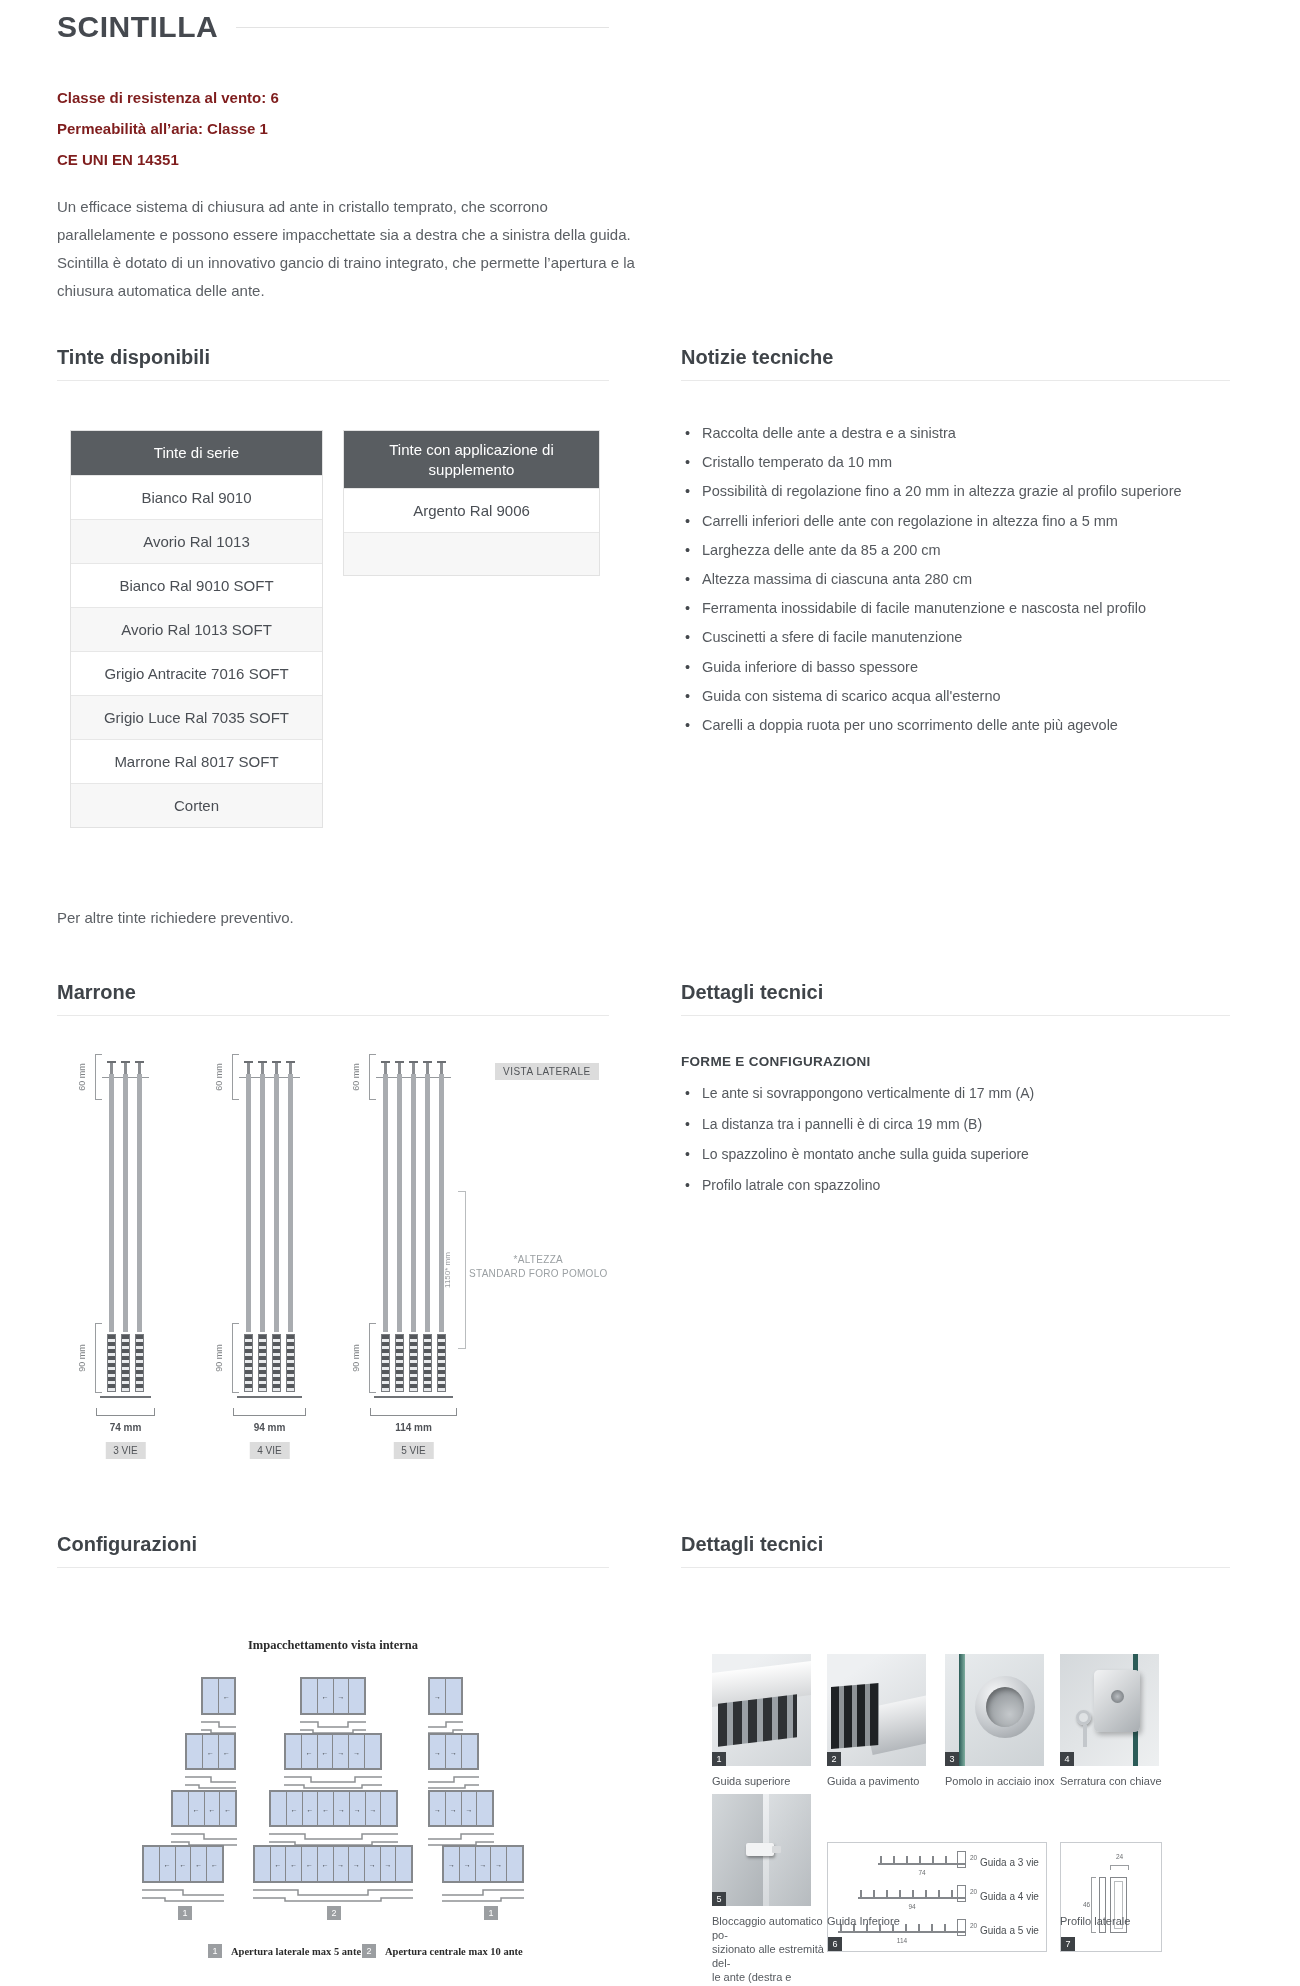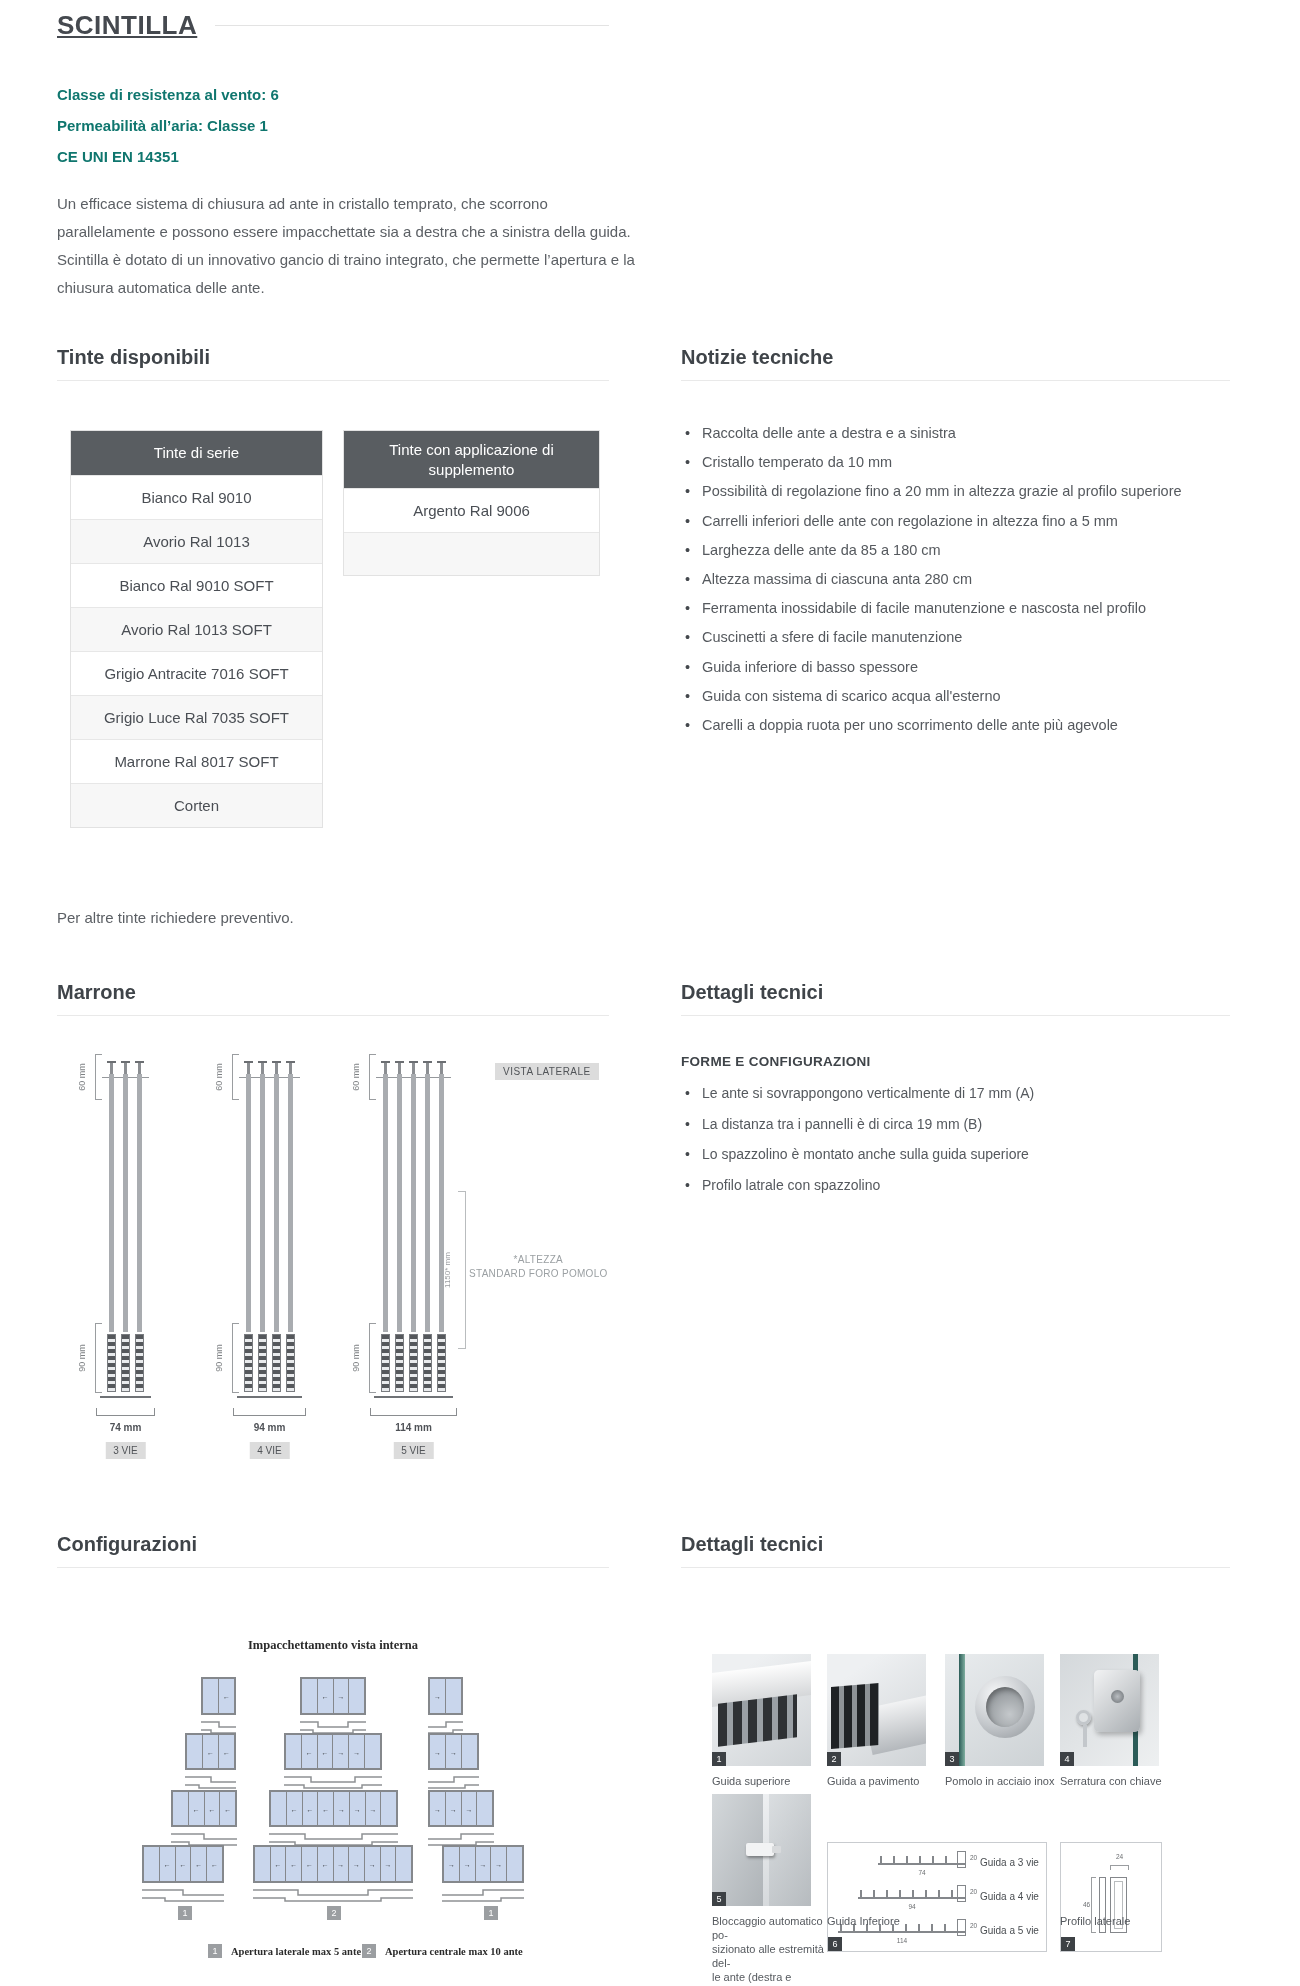--- a/index.html
+++ b/index.html
@@ -3,24 +3,24 @@
 <meta charset="utf-8">
 <style>
   * { margin:0; padding:0; box-sizing:border-box; }
   html,body { background:#fff; }
   body { width:1300px; height:1986px; position:relative; overflow:hidden;
          font-family:"Liberation Sans","DejaVu Sans",sans-serif; color:#54585d; }
 
   
   #header { position:absolute; left:57px; top:10px; width:552px; }
   .title-row { display:flex; align-items:center; }
-  h1 { font-size:26px; font-weight:bold; color:#45494f; letter-spacing:.5px;text-decoration:underline; }
+  h1 { font-size:30px; font-weight:bold; color:#45494f; letter-spacing:.5px; }
   .title-line { flex:1; margin-left:18px; border-top:1px solid #e3e3e3; height:0; }
   .specs { margin-top:38px; }
-  .specs p { font-size:15px; font-weight:bold; color:#0f766e; line-height:31px; }
+  .specs p { font-size:15px; font-weight:bold; color:#7f1d1d; line-height:31px; }
   .desc { margin-top:18px; width:578px; font-size:15px; line-height:28px; color:#5b5f64; }
 
   
   .section { position:absolute; }
   .sec-tinte    { left:57px;  top:347px; width:552px; }
   .sec-notizie  { left:681px; top:347px; width:549px; }
   .sec-sezioni  { left:57px;  top:982px; width:552px; }
   .sec-dett1    { left:681px; top:982px; width:549px; }
   .sec-config   { left:57px;  top:1534px; width:552px; }
   .sec-dett2    { left:681px; top:1534px; width:549px; }
@@ -221,21 +221,21 @@
 </div>
 
 <div class="section sec-notizie">
   <h2>Notizie tecniche</h2>
   <div class="divider"></div>
   <ul class="bullets">
     <li>Raccolta delle ante a destra e a sinistra</li>
     <li>Cristallo temperato da 10 mm</li>
     <li>Possibilità di regolazione fino a 20 mm in altezza grazie al profilo superiore</li>
     <li>Carrelli inferiori delle ante con regolazione in altezza fino a 5 mm</li>
-    <li>Larghezza delle ante da 85 a 180 cm</li>
+    <li>Larghezza delle ante da 85 a 200 cm</li>
     <li>Altezza massima di ciascuna anta 280 cm</li>
     <li>Ferramenta inossidabile di facile manutenzione e nascosta nel profilo</li>
     <li>Cuscinetti a sfere di facile manutenzione</li>
     <li>Guida inferiore di basso spessore</li>
     <li>Guida con sistema di scarico acqua all'esterno</li>
     <li>Carelli a doppia ruota per uno scorrimento delle ante più agevole</li>
   </ul>
 </div>
 
 <div class="section sec-sezioni">

